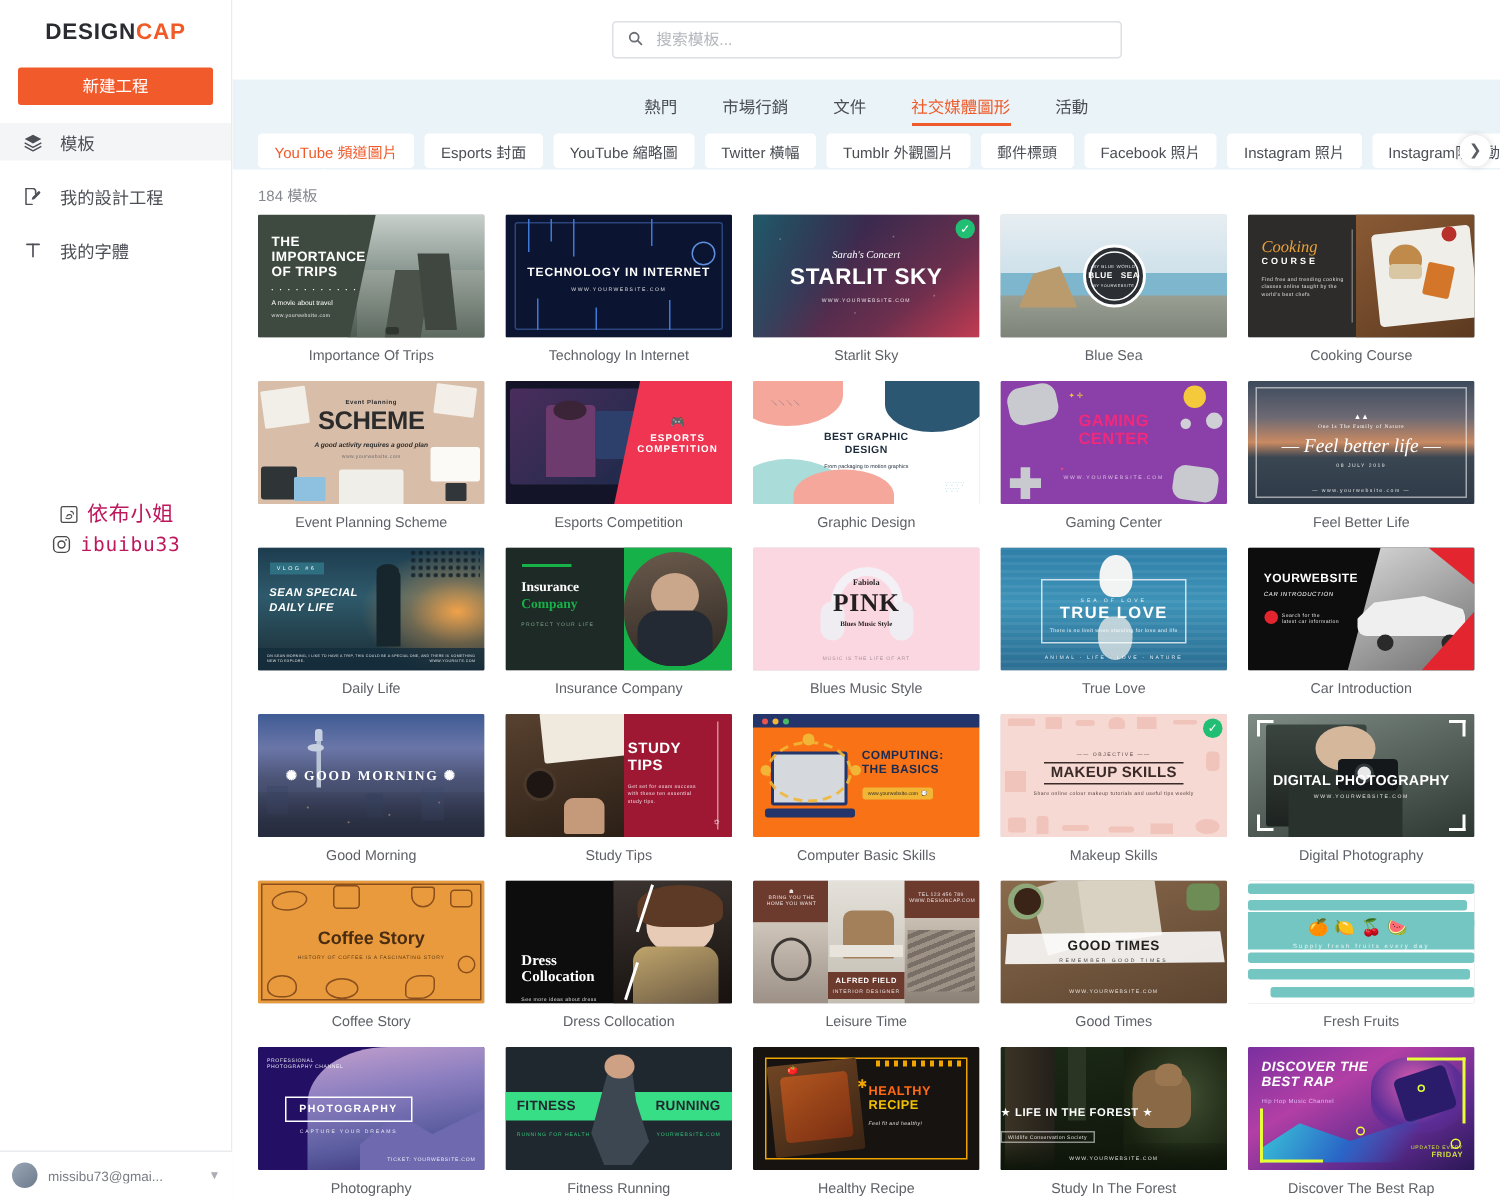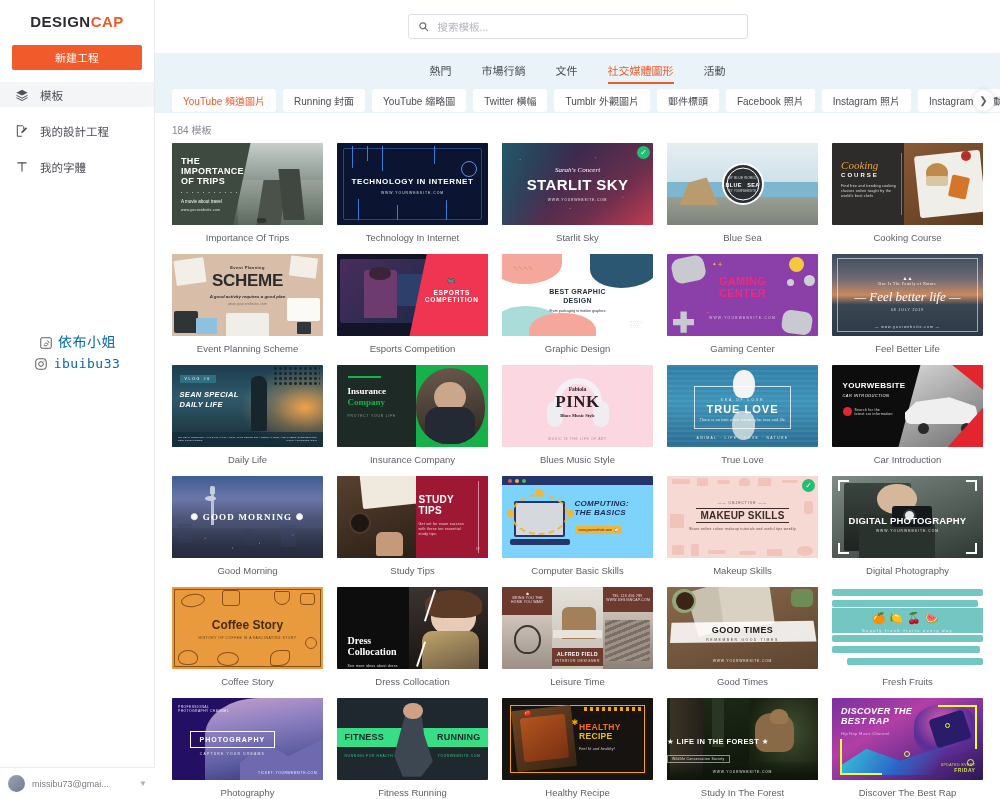--- a/index.html
+++ b/index.html
@@ -58,21 +58,21 @@
   .nav-item.active { background: #f4f5f7; }
   .nav-item + .nav-item { margin-top: 11px; }
   .nav-ico { width: 15px; height: 15px; display: flex; align-items: center; justify-content: center; flex: 0 0 15px; }
   .nav-ico svg { display: block; }
 
   .watermark {
     position: absolute;
     left: 0; right: 0;
     top: 332px;
     text-align: center;
-    color: #0369a1;
+    color: #be185d;
   }
   .wm-line { display: flex; align-items: center; justify-content: center; gap: 5px; font-size: 14px; line-height: 21px; letter-spacing: 0.5px;}
   .wm-line.mono { font-family: "DejaVu Sans Mono", "Liberation Mono", monospace; font-size: 13px; letter-spacing: 0.5px; }
   .wm-ico { width: 15px; height: 15px; }
 
   .user-strip {
     position: absolute;
     left: 0; bottom: 0; width: 155px;
     height: 32px;
     border-top: 1px solid #e9ebef;
@@ -302,21 +302,21 @@
         <div class="cat-tab">熱門</div>
         <div class="cat-tab">市場行銷</div>
         <div class="cat-tab">文件</div>
         <div class="cat-tab active">社交媒體圖形</div>
         <div class="cat-tab">活動</div>
       </div>
 
       <div class="pill-row-wrap">
         <div class="pill-row">
           <div class="pill active">YouTube 頻道圖片</div>
-          <div class="pill">Running 封面</div>
+          <div class="pill">Esports 封面</div>
           <div class="pill">YouTube 縮略圖</div>
           <div class="pill">Twitter 橫幅</div>
           <div class="pill">Tumblr 外觀圖片</div>
           <div class="pill">郵件標頭</div>
           <div class="pill">Facebook 照片</div>
           <div class="pill">Instagram 照片</div>
           <div class="pill">Instagram限時動態</div>
 
         </div>
         <div class="pill-caret"></div>
@@ -646,21 +646,21 @@
               <div class="tiny" style="margin-top:6px;line-height:5px;">Get set for exam success with these ten essential study tips.</div>
             </div>
             <div style="position:absolute;right:5%;bottom:8%;font-size:6px;color:#fff;">☼</div>
           </div>
         </div>
         <div class="card-title">Study Tips</div>
       </div>
 
       <div class="card">
         <div class="thumb">
-          <div class="thumb-inner" style="background:#7dd3fc;color:#1a2b52;font-style:italic;">
+          <div class="thumb-inner" style="background:#f97316;color:#1a2b52;">
             <div style="position:absolute;left:0;right:0;top:0;height:11%;background:#23356b;"></div>
             <div style="position:absolute;left:4%;top:3.5%;display:flex;gap:3px;">
               <span style="width:4px;height:4px;border-radius:50%;background:#e8554e;display:block;"></span>
               <span style="width:4px;height:4px;border-radius:50%;background:#f2b636;display:block;"></span>
               <span style="width:4px;height:4px;border-radius:50%;background:#49b964;display:block;"></span>
             </div>
             <div style="position:absolute;left:8%;top:30%;width:34%;height:44%;background:#d5d9de;border:2px solid #23356b;border-radius:2px;"></div>
             <div style="position:absolute;left:5%;bottom:16%;width:40%;height:7%;background:#23356b;border-radius:2px;"></div>
             <div style="position:absolute;left:6%;top:22%;width:38%;height:50%;border:2px dashed #f2b636;border-radius:50%;opacity:.9;"></div>
             <div style="position:absolute;left:3%;top:42%;width:7px;height:7px;border-radius:50%;background:#f2b636;"></div>

